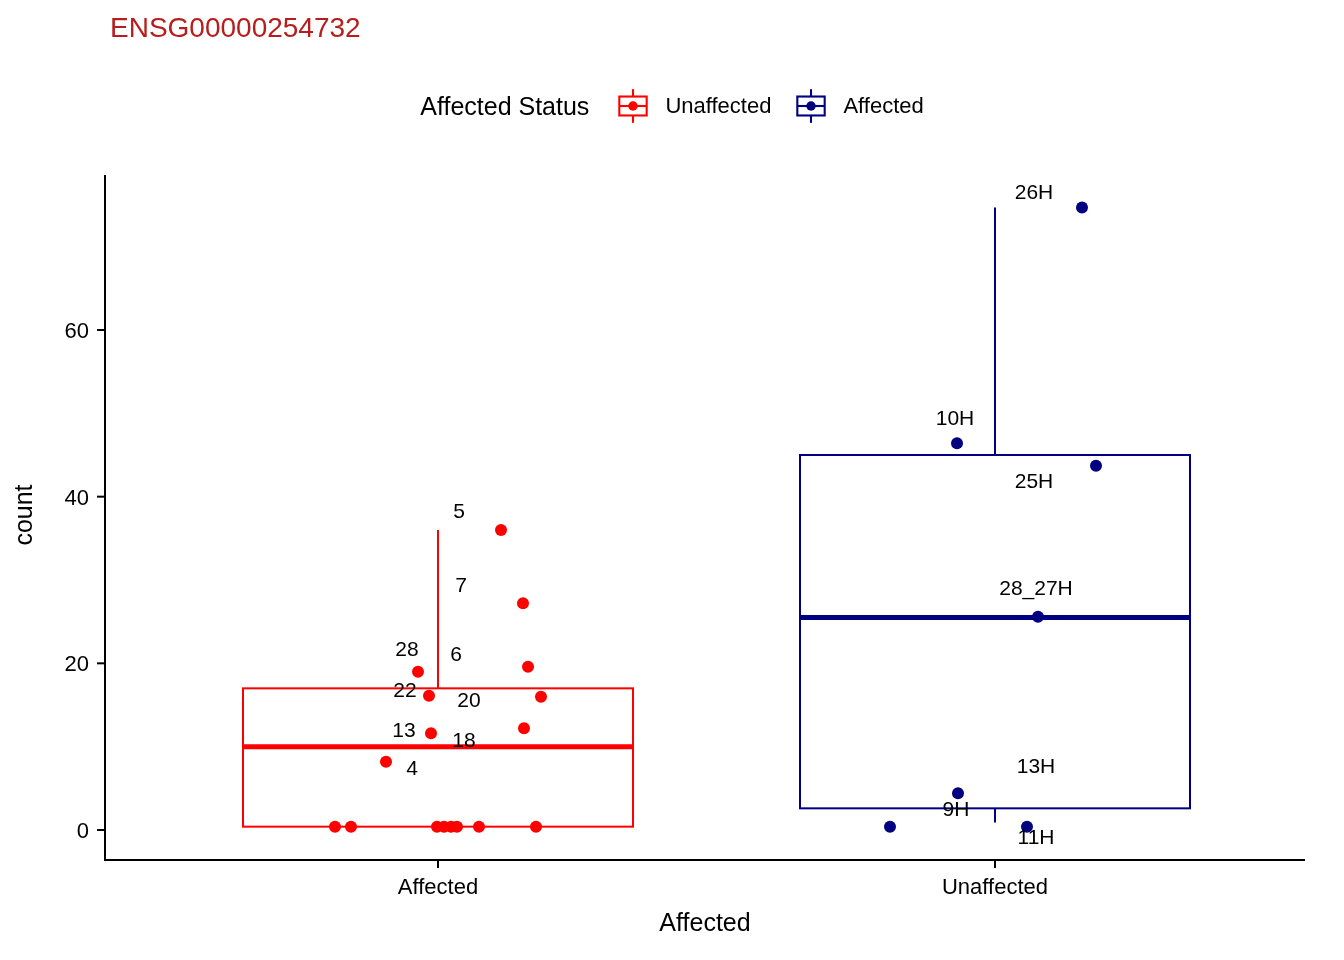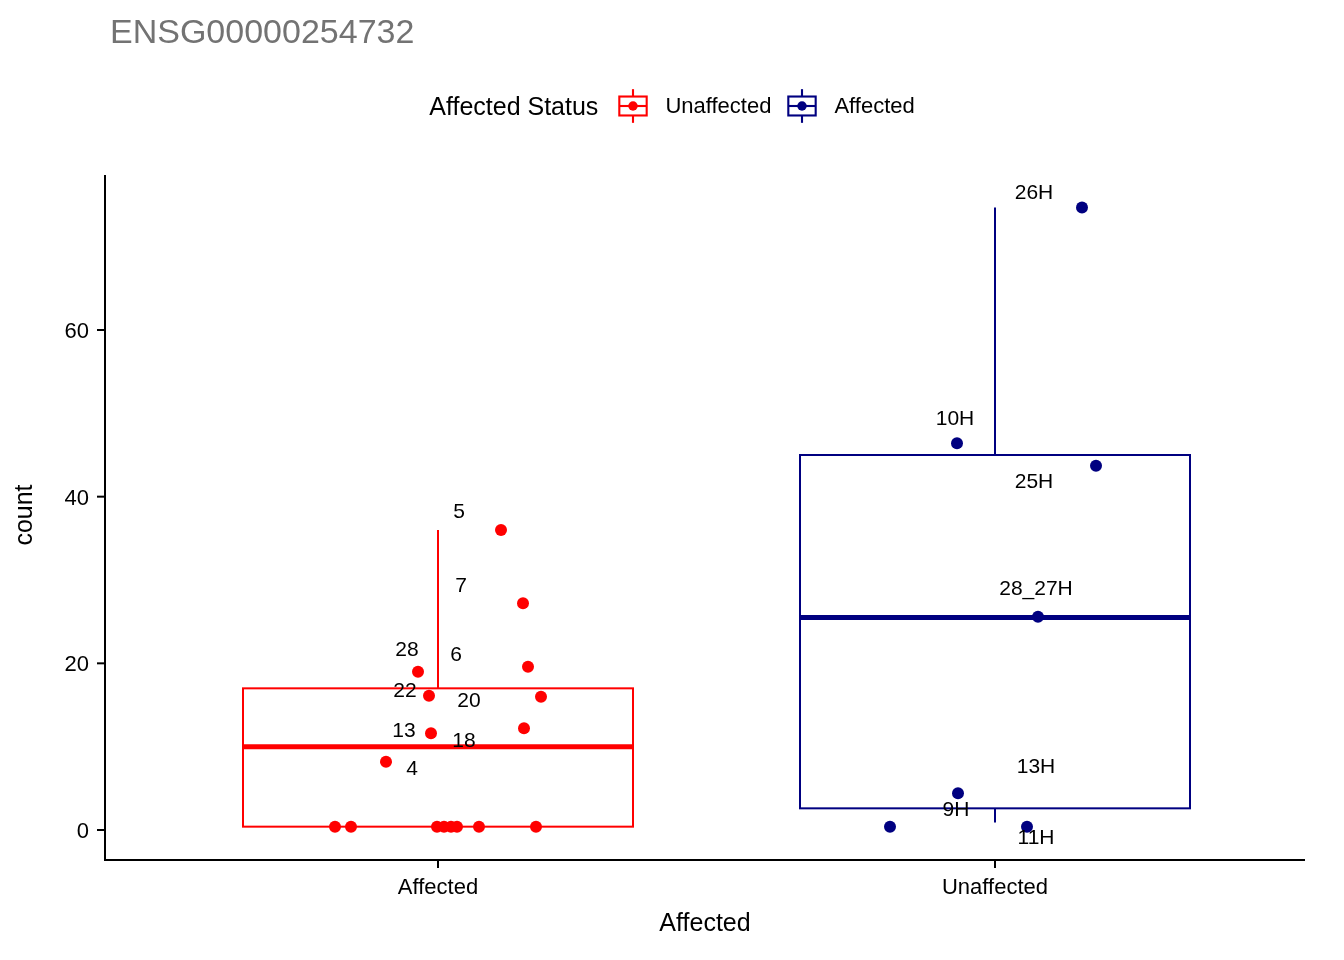--- a/index.html
+++ b/index.html
@@ -1,19 +1,19 @@
 <!DOCTYPE html>
 <html><head>
 <meta charset="utf-8">
 <style>
   html,body{margin:0;padding:0;background:#ffffff;}
   body{font-family:"Liberation Sans", sans-serif;color:#000;}
   .canvas{position:relative;width:1344px;height:960px;background:#fff;overflow:hidden;}
-  .chart-title{position:absolute;left:110px;top:12px;font-size:34px;color:#737373;}
-  .legend{position:absolute;top:86px;left:0;width:100%;display:flex;justify-content:center;align-items:center;gap:11px;}
+  .chart-title{position:absolute;left:110px;top:12px;font-size:28px;color:#b91c1c;}
+  .legend{position:absolute;top:86px;left:0;width:100%;display:flex;justify-content:center;align-items:center;gap:20px;}
   .legend-title{font-size:25px;margin-right:4px;}
   .legend-item{display:flex;align-items:center;gap:12px;font-size:22px;}
   .legend-key{width:40px;height:40px;display:block;}
   .axis-x-title{position:absolute;left:105px;top:908px;width:1200px;text-align:center;font-size:25px;}
   .axis-y-title{position:absolute;left:-76px;top:500px;width:200px;height:30px;text-align:center;font-size:25px;transform:rotate(-90deg);}
   #plot{position:absolute;left:0;top:0;}
   #plot text{font-family:"Liberation Sans", sans-serif;fill:#000;}
   #plot text.tick{font-size:22px;}
   #plot text.ptlabel{font-size:21px;}
 </style>

